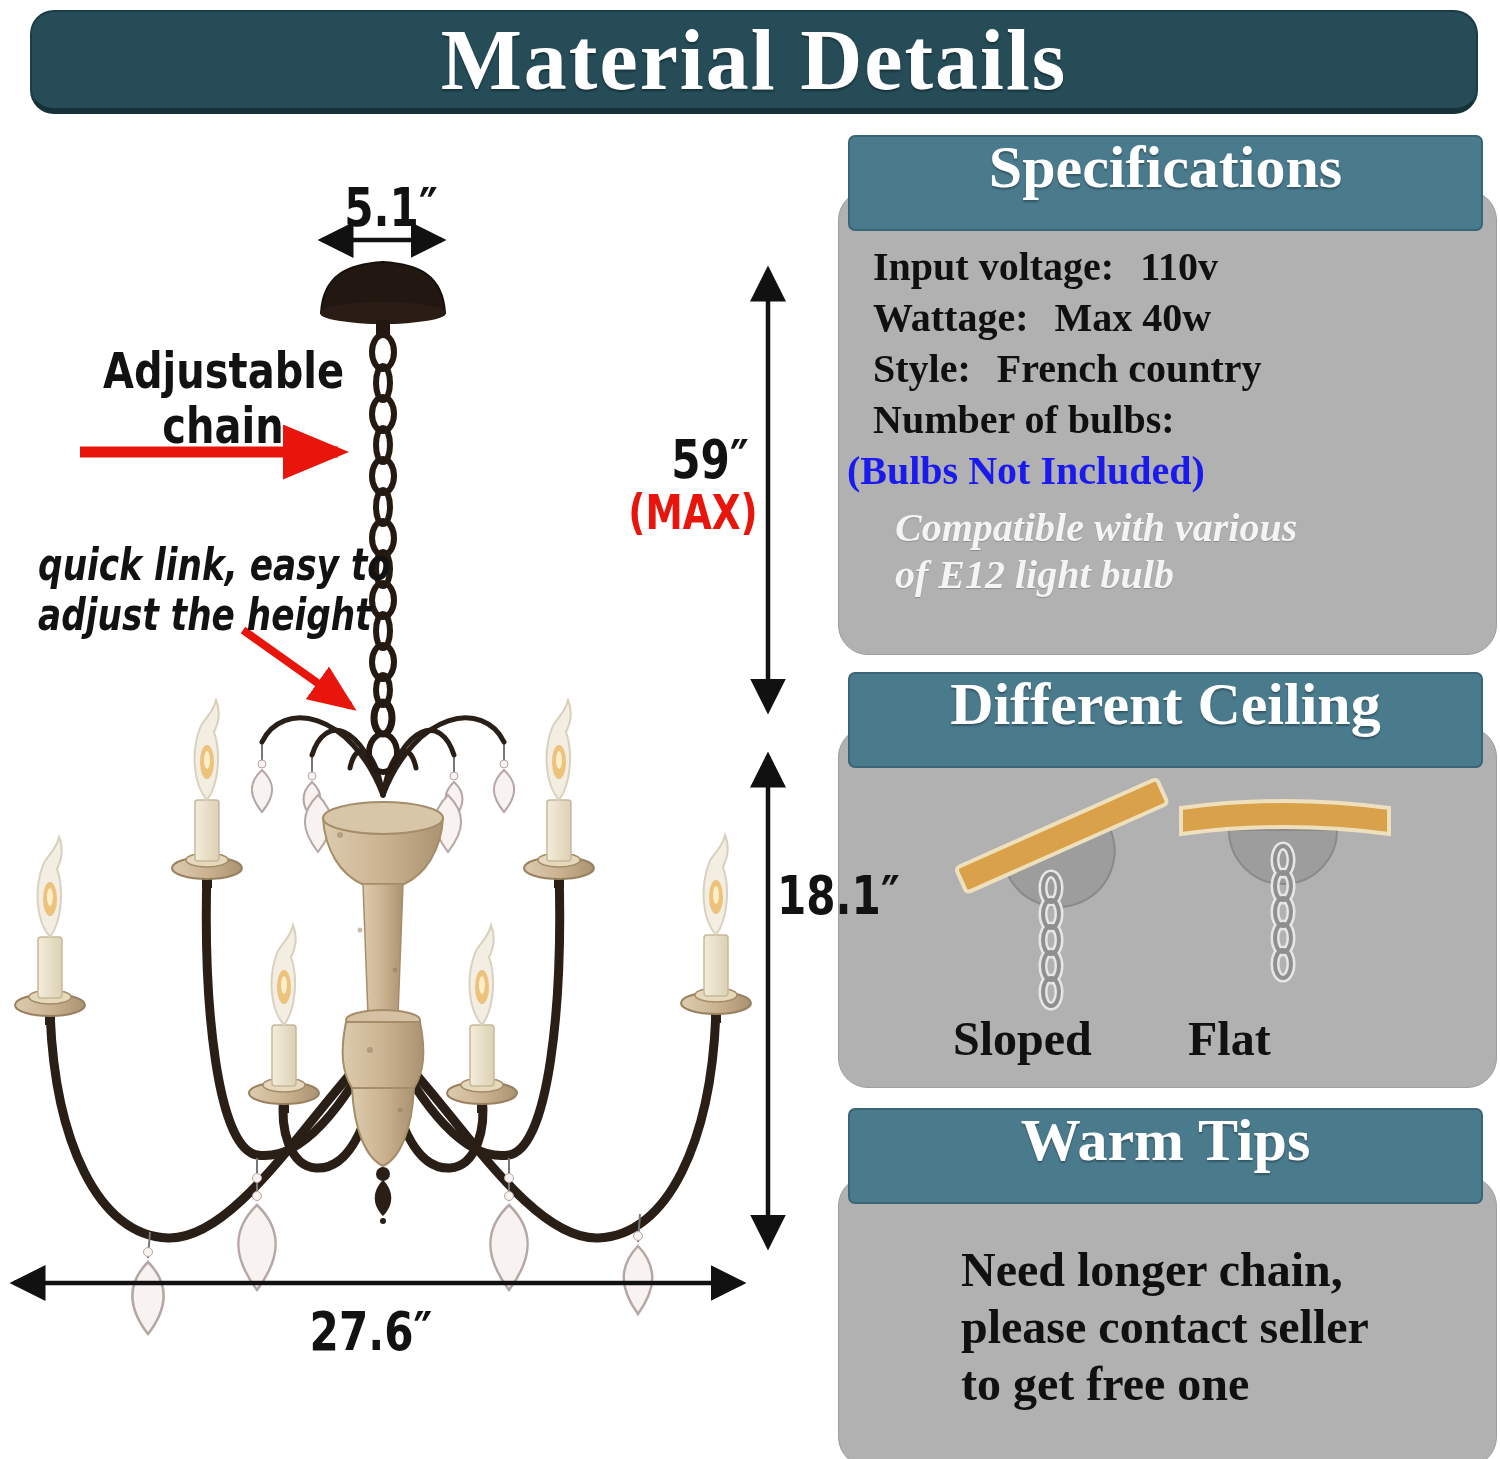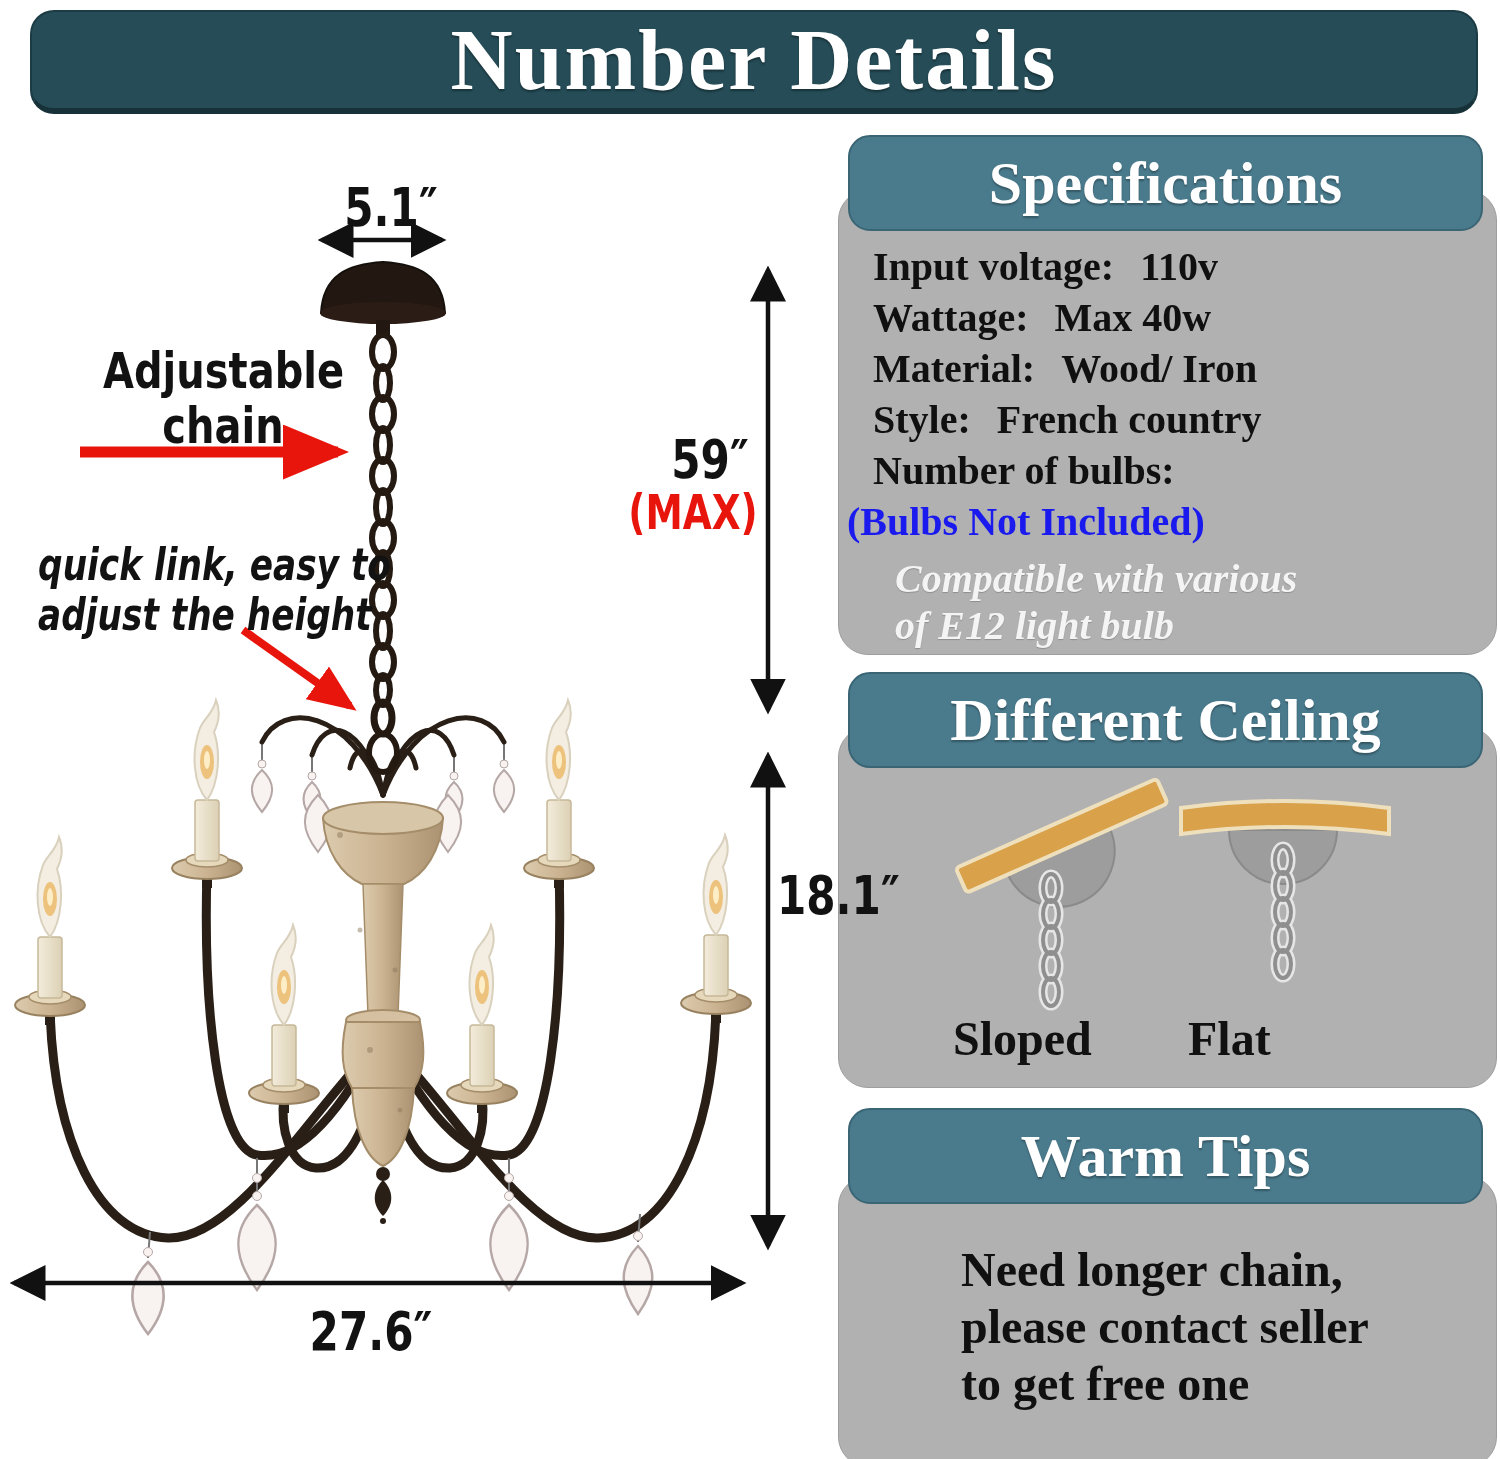--- a/index.html
+++ b/index.html
@@ -26,21 +26,21 @@
   .lbl-adj .sq{transform:scaleX(.8);}
   .lbl-quick{left:0px;top:540px;width:346px;font-size:44px;line-height:50px;font-style:italic;}
   .lbl-59{left:610px;top:428px;width:200px;font-size:54px;}
   .lbl-max{left:593px;top:484px;width:200px;font-size:48px;color:#e8150d;}
   .lbl-181{left:777px;top:864px;width:170px;font-size:54px;text-align:left;}
   .lbl-276{left:271px;top:1300px;width:200px;font-size:54px;}
 
   
   .panel{position:absolute;left:838px;width:659px;z-index:2;}
   .panel-header{position:absolute;top:0;left:10px;right:14px;height:96px;background:#4a7b8d;
-    border:2px solid #3a6börd;border:2px solid #3a6575;border-radius:22px;display:flex;align-items:center;
+    border:2px solid #3a6börd;border:2px solid #3a6575;border-radius:7px;display:flex;align-items:flex-start;
     justify-content:center;box-sizing:border-box;z-index:2;}
   .panel-header span{font-weight:bold;font-size:60px;color:#fff;line-height:1;
     text-shadow:0 2px 2px rgba(0,0,0,.3);}
   .panel-body{position:absolute;left:0;right:0;background:#b1b1b1;border:1px solid #9e9e9e;
     border-radius:30px;box-sizing:border-box;z-index:1;}
 
   .spec-panel{top:135px;height:520px;}
   .spec-body{top:55px;height:465px;padding:50px 18px 12px 34px;}
   .spec-row{display:flex;font-size:40px;font-weight:bold;color:#101010;line-height:51px;}
   .spec-value{margin-left:26px;}
@@ -58,21 +58,21 @@
   .warm-panel{top:1108px;height:351px;}
   .warm-body{top:68px;height:291px;padding:64px 10px 16px 122px;}
   .warm-line{font-size:48px;font-weight:bold;color:#101010;line-height:57px;white-space:nowrap;}
 </style>
 </head>
 <body>
 
 <div class="page">
 
   <div class="banner">
-    <span class="banner-title">Number Details</span>
+    <span class="banner-title">Material Details</span>
   </div>
 
   <svg class="diagram-svg" viewBox="0 0 830 1459">
     <defs>
       <marker id="ab" markerWidth="8" markerHeight="8" refX="7" refY="4" orient="auto">
         <path d="M0,0 L8,4 L0,8 Z" fill="#111"></path>
       </marker>
       <marker id="abS" markerWidth="8" markerHeight="8" refX="1" refY="4" orient="auto">
         <path d="M8,0 L0,4 L8,8 Z" fill="#111"></path>
       </marker>
@@ -285,24 +285,20 @@
 
   <section class="panel spec-panel">
     <div class="panel-body spec-body">
       <div class="spec-row">
         <span class="spec-label">Input voltage:</span>
         <span class="spec-value">110v</span>
       </div>
       <div class="spec-row">
         <span class="spec-label">Wattage:</span>
         <span class="spec-value">Max 40w</span>
-      </div>
-      <div class="spec-row">
-        <span class="spec-label">Material:</span>
-        <span class="spec-value">Wood/ Iron</span>
       </div>
       <div class="spec-row">
         <span class="spec-label">Style:</span>
         <span class="spec-value">French country</span>
       </div>
       <div class="spec-row">
         <span class="spec-label">Number of bulbs:</span>
       </div>
       <div class="spec-note-blue">(Bulbs Not Included)</div>
       <div class="spec-note-white">

